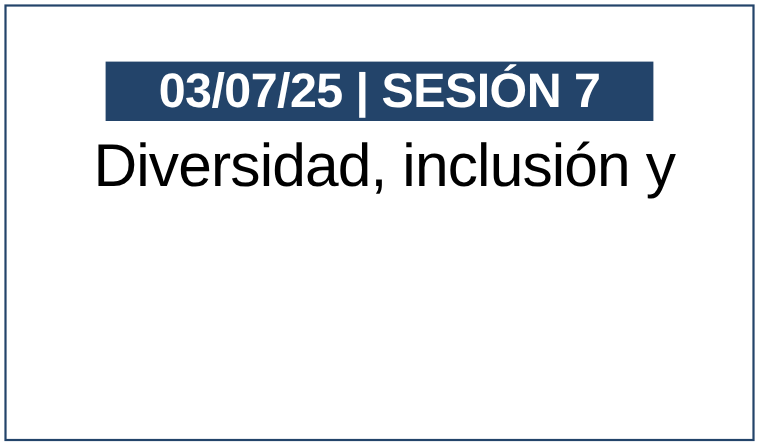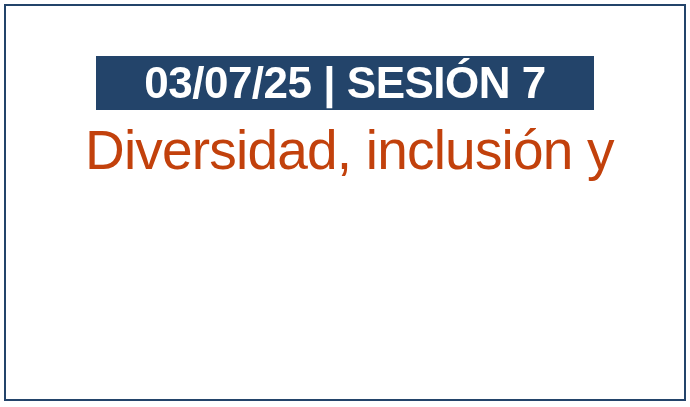--- a/index.html
+++ b/index.html
@@ -55,21 +55,21 @@
     font-size: 44px;
     line-height: 44px;
     letter-spacing: -0.5px;
     white-space: nowrap;
   }
 
   #slide-title {
     margin-top: 12px;
     width: 520px;
     text-align: center;
-    color: #c2410c;
+    color: #000000;
     font-family: "Liberation Sans", sans-serif;
     font-weight: normal;
     font-size: 55px;
     line-height: 56px;
     letter-spacing: -0.8px;
   }
 
   .title-line {
     display: block;
     white-space: nowrap;

